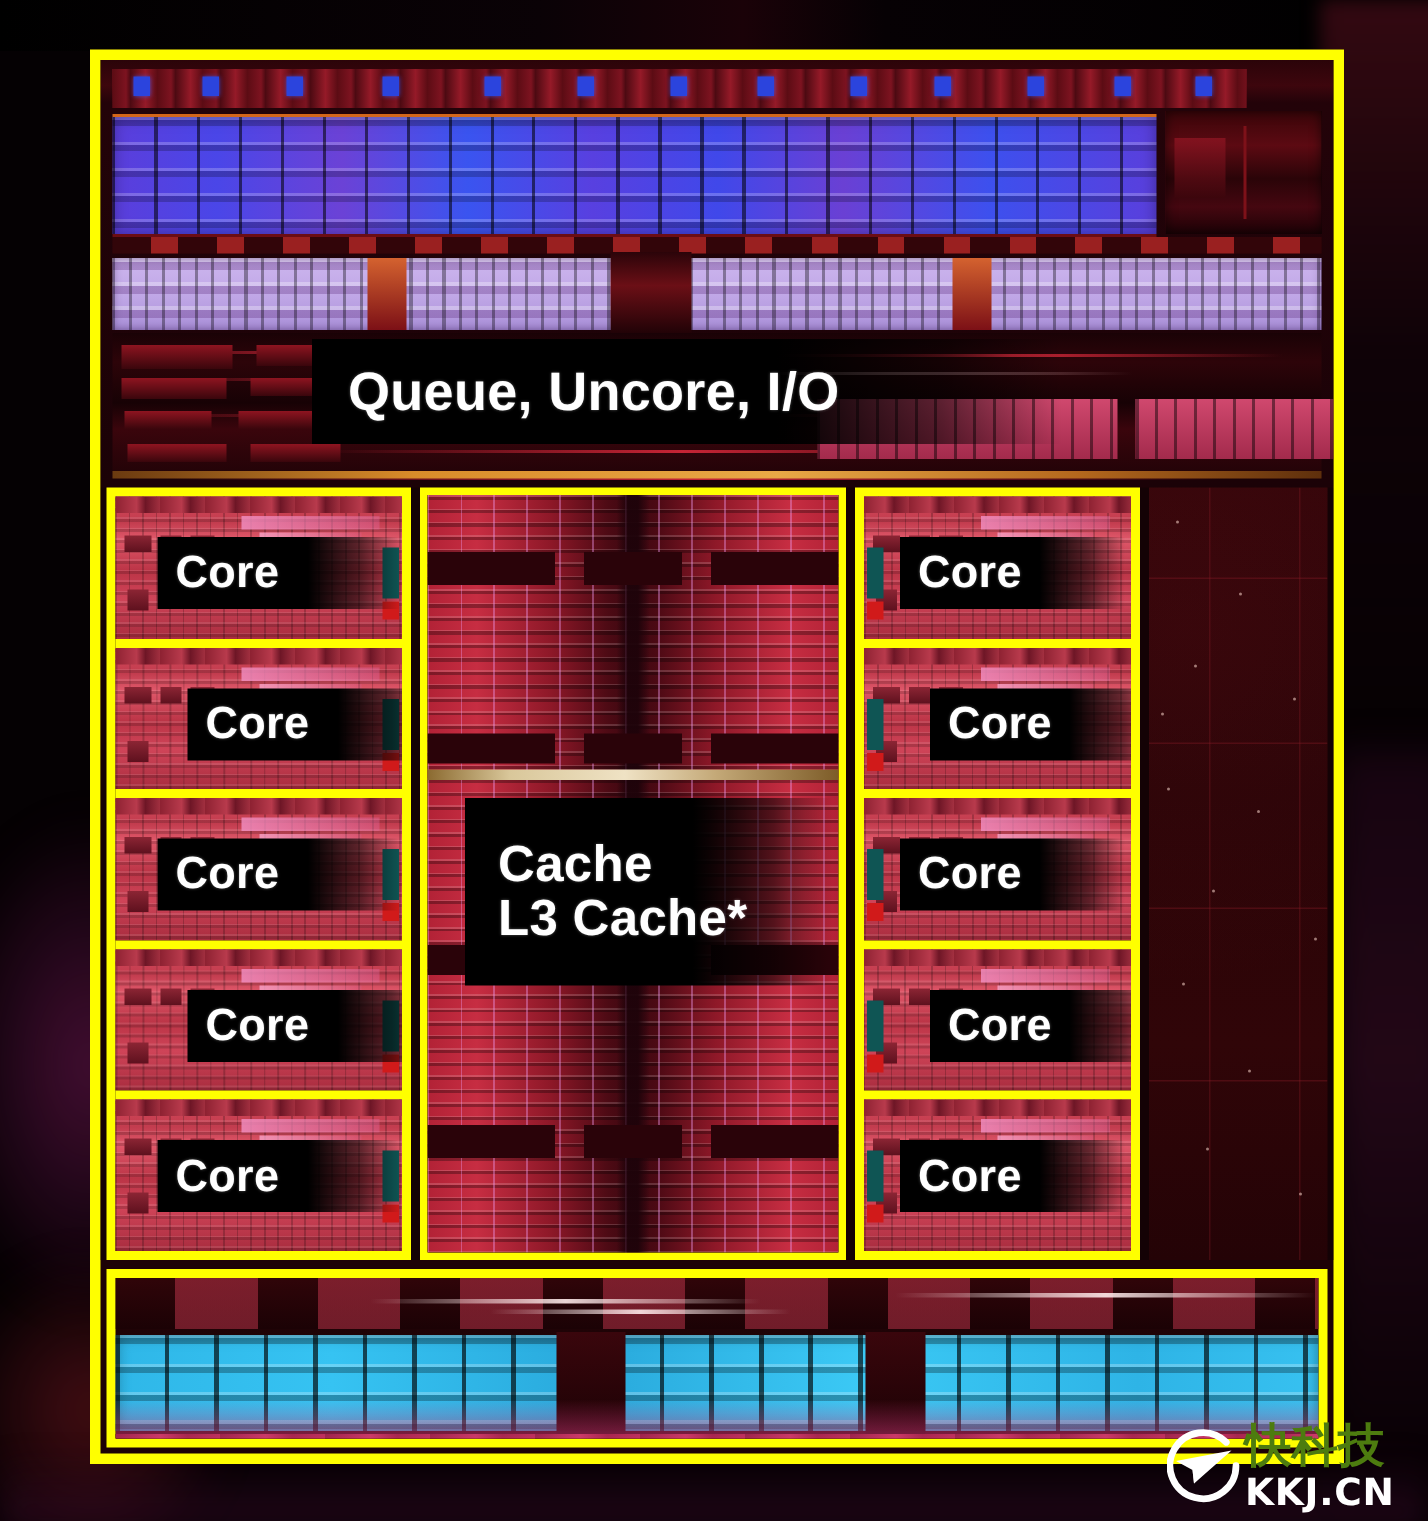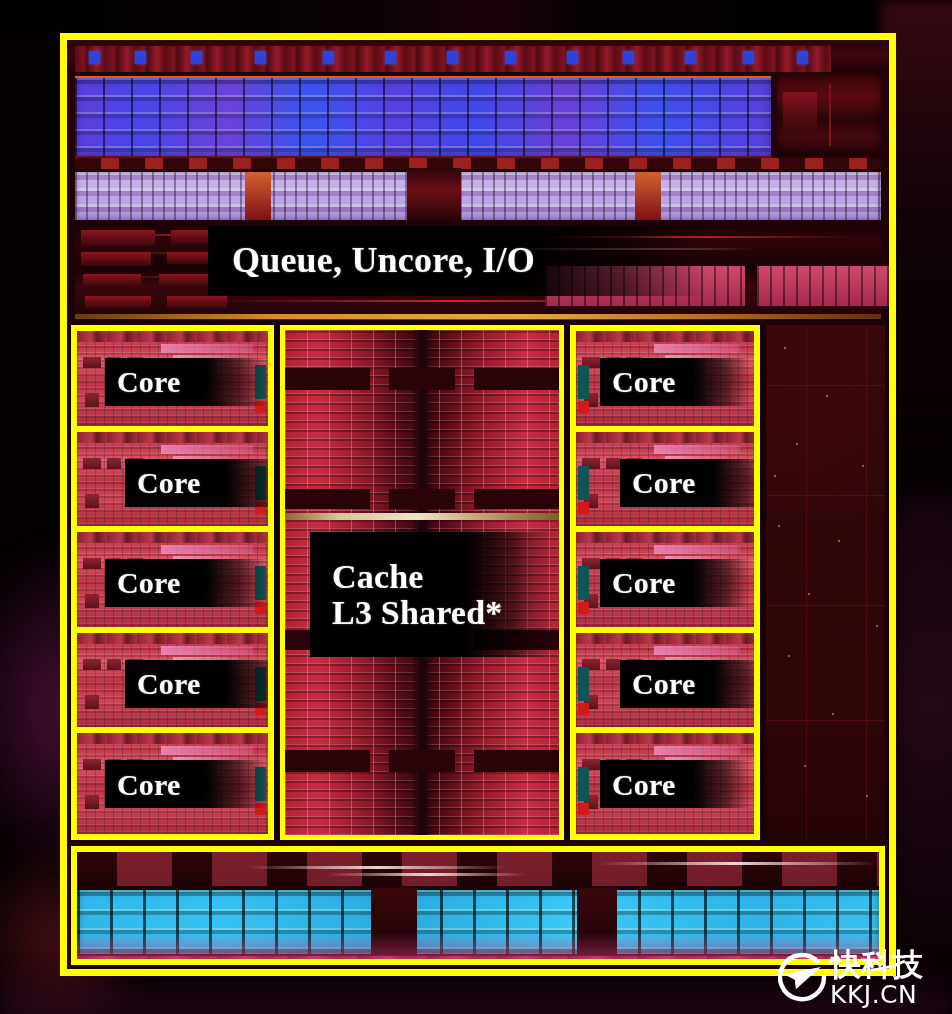--- a/index.html
+++ b/index.html
@@ -219,34 +219,33 @@
   .lbl{
     position:absolute;
     background:linear-gradient(90deg,#000 0%,#000 62%,rgba(0,0,0,.55) 84%,rgba(0,0,0,0) 100%);
     color:#fff;
     display:flex;align-items:center;
     font-weight:700;
     letter-spacing:.2px;
     text-shadow:0 0 2px rgba(255,255,255,.35);
     white-space:pre;
     line-height:1.05;
-    font-family:Liberation Serif, serif;
   }
   .lbl span{display:block;}
   .lbl-queue{left:141px;top:186px;width:500px;height:70px;font-size:36px;padding-left:24px;box-sizing:border-box;}
   .lbl-mem{left:172px;top:873px;width:452px;height:72px;font-size:36px;padding-left:22px;box-sizing:border-box;}
   .lbl-l3{left:243px;top:492px;width:245px;height:125px;font-size:34px;padding-left:22px;
     box-sizing:border-box;flex-direction:column;justify-content:center;align-items:flex-start;}
   .lbl-core{height:48px;font-size:30px;display:flex;align-items:center;box-sizing:border-box;}
 
   
   .wm{position:absolute;left:778px;top:948px;width:170px;height:62px;pointer-events:none;}
   .wm-logo{position:absolute;left:0;top:4px;width:50px;height:50px;}
-  .wm-txt{position:absolute;left:52px;top:0;color:#ffffff;}
-  .wm-cn{position:absolute;left:52px;top:32px;color:#fff;font-size:25px;font-weight:400;
+  .wm-txt{position:absolute;left:52px;top:0;color:#4d7c0f;}
+  .wm-cn{position:absolute;left:52px;top:32px;color:#fff;font-size:25px;font-weight:700;
     letter-spacing:.5px;font-family:"DejaVu Sans",sans-serif;}
   .wm-han{font-size:31px;font-weight:700;font-family:"DejaVu Sans",sans-serif;line-height:32px;}
 </style>
 </head>
 <body>
 
 <div id="stage">
 
   <div class="bg-base"></div>
   <div class="bg-strip"></div>
@@ -480,21 +479,21 @@
 
         <div class="mc-glow"></div>
       </div>
 
       <div class="lbl lbl-queue">
         <span>Queue, Uncore, I/O</span>
       </div>
 
       <div class="lbl lbl-l3">
         <span>Cache</span>
-        <span>L3 Shared*</span>
+        <span>L3 Cache*</span>
       </div>
 
 
     </div>
   </div>
 
   <div class="wm">
     <svg class="wm-logo" viewBox="0 0 100 100">
       <path d="M92 50a44 44 0 1 1-13-31" fill="none" stroke="#fff" stroke-width="9" stroke-linecap="round"></path>
       <path d="M12 44 L86 30 L36 74 L34 56 Z" fill="#fff"></path>

